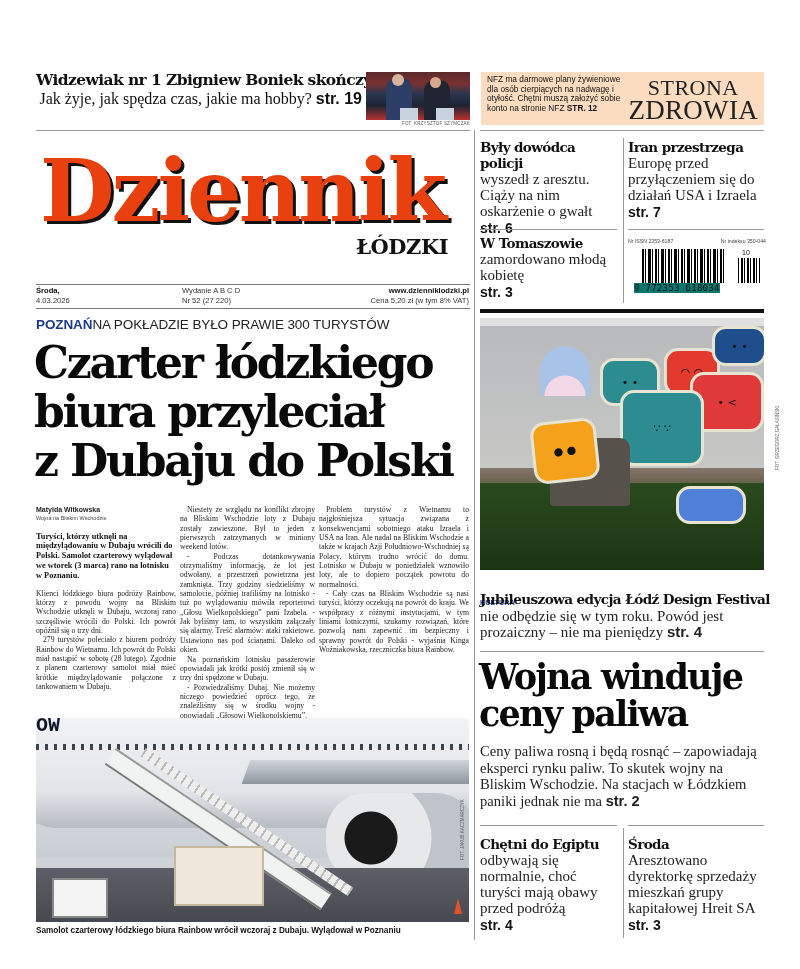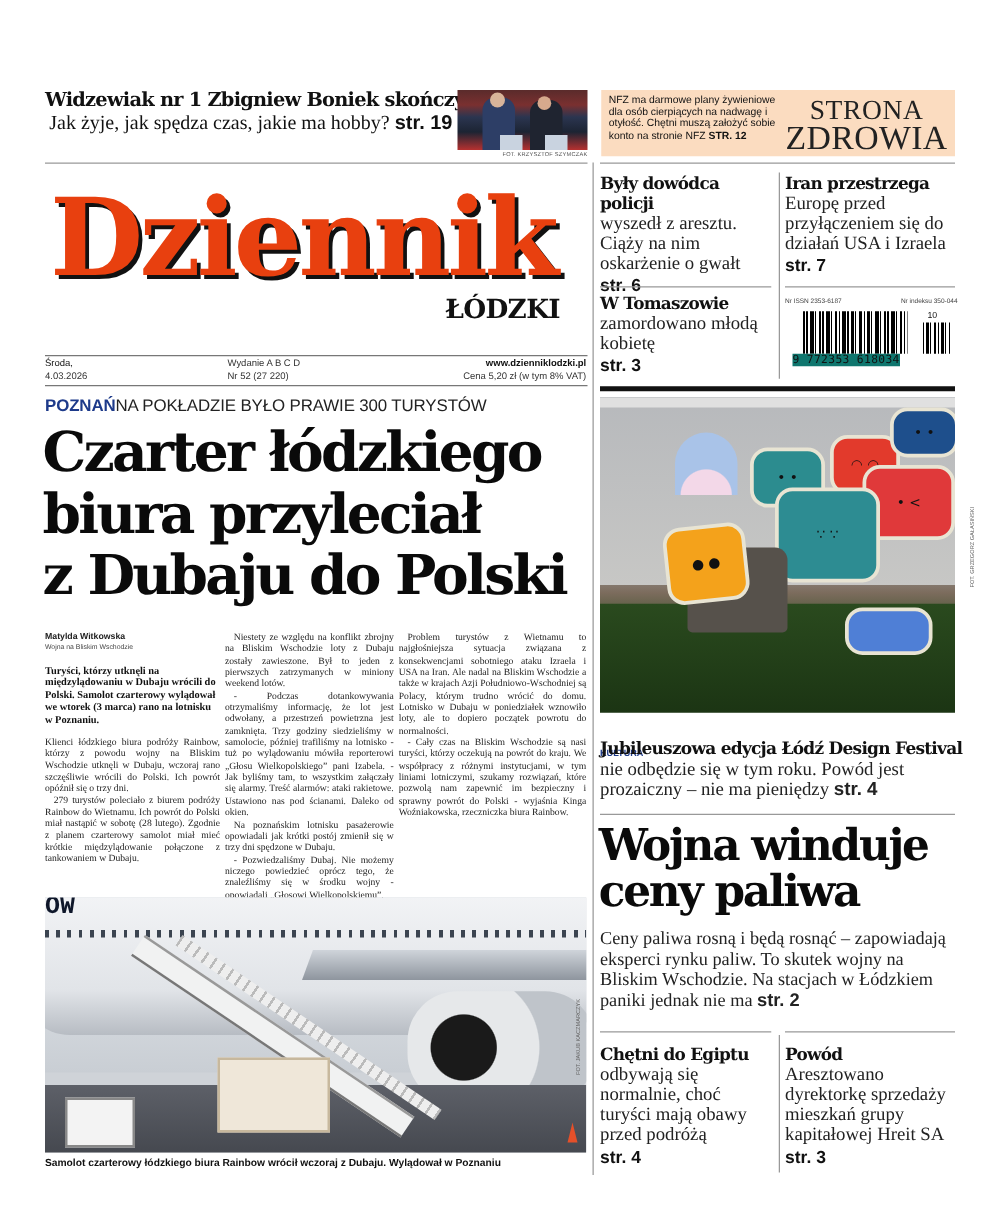--- a/index.html
+++ b/index.html
@@ -32,21 +32,21 @@
   .hr { position:absolute; height:1px; background:#999; }
   .vr { position:absolute; width:1px; background:#999; }
 
   
   .masthead { left: 40px; top: 150px; width: 410px; height: 120px; }
   .masthead .title { position:absolute; left:0; top:-14px; font-family: "DejaVu Serif", serif; font-weight: bold; font-size: 86px; color: #e8400f; letter-spacing: -3px; line-height: 110px; text-shadow: 3px 3px 0 #111; }
   .masthead .sub { position:absolute; right:2px; top:84px; font-family: "DejaVu Serif", serif; font-weight: bold; font-size: 21px; color:#111; letter-spacing: -0.5px; }
 
   .issue-line { left: 36px; top: 286px; width: 433px; height: 20px; font-family: "Liberation Sans", sans-serif; font-size: 7.6px; line-height: 9.5px; color:#333; }
   .issue-line .c1 { position:absolute; left:0; top:0; }
-  .issue-line .c1 .d { font-weight: normal; color:#111; }
+  .issue-line .c1 .d { font-weight: bold; color:#111; }
   .issue-line .c2 { position:absolute; left:146px; top:0; }
   .issue-line .c3 { position:absolute; right:0; top:0; text-align:right; }
   .issue-line .c3 .w { font-weight: bold; color:#111; }
 
   .kicker { left: 36px; top: 317px; font-family: "Liberation Sans", sans-serif; font-size: 13.5px; white-space: nowrap; color:#222; letter-spacing: -0.1px; }
   .kicker .city { font-weight: bold; color: #1d3a8a; }
 
   .headline { left: 34px; top: 338px; width: 440px; font-family: "DejaVu Serif", serif; font-weight: bold; font-size: 44px; line-height: 49px; letter-spacing: -2.2px; color:#0a0a0a; }
 
   
@@ -289,16 +289,16 @@
 <div class="hr" style="left:480px; top:825px; width:137px;"></div>
 <div class="hr" style="left:628px; top:825px; width:136px;"></div>
 <div class="vr" style="left:623px; top:828px; height:110px;"></div>
 
 <div class="abs rbox rb4">
   <div class="h">Chętni do Egiptu</div>
   <div>odbywają się normalnie, choć turyści mają obawy przed podróżą</div>
   <span class="s">str. 4</span>
 </div>
 <div class="abs rbox rb5">
-  <div class="h">Powód</div>
+  <div class="h">Środa</div>
   <div>Aresztowano dyrektorkę sprzedaży mieszkań grupy kapitałowej Hreit SA</div>
   <span class="s">str. 3</span>
 </div>
 
 </body></html>

